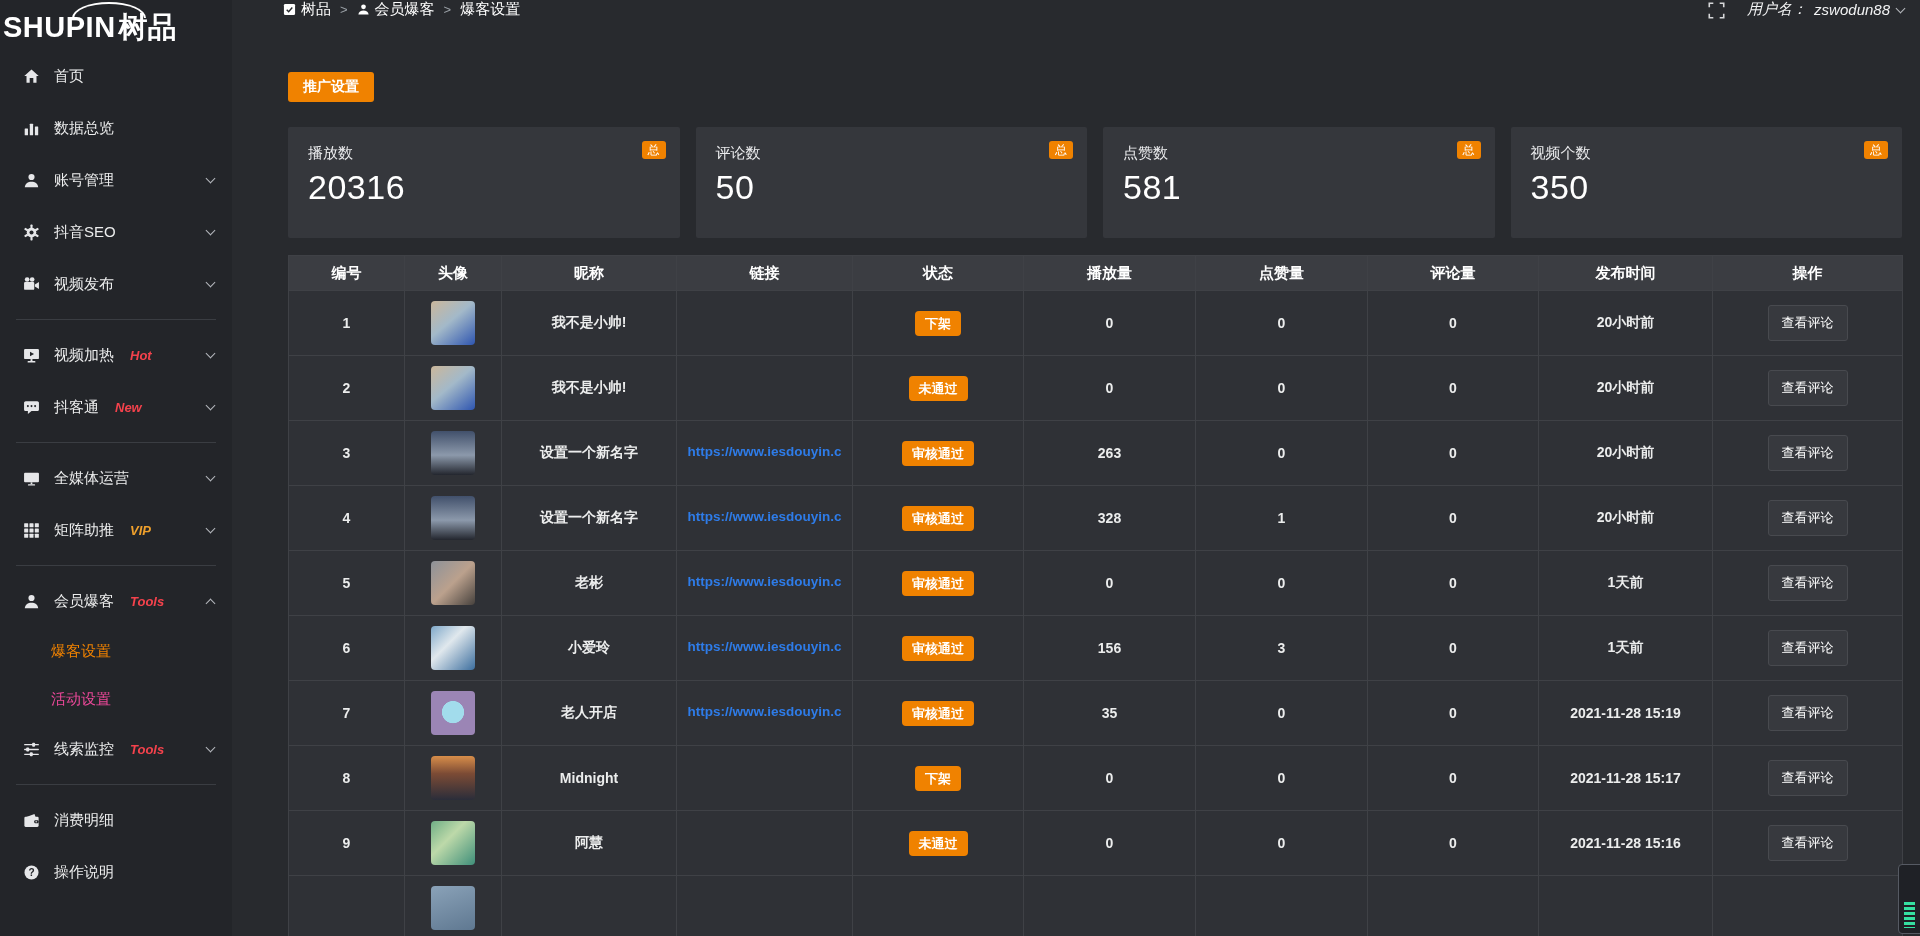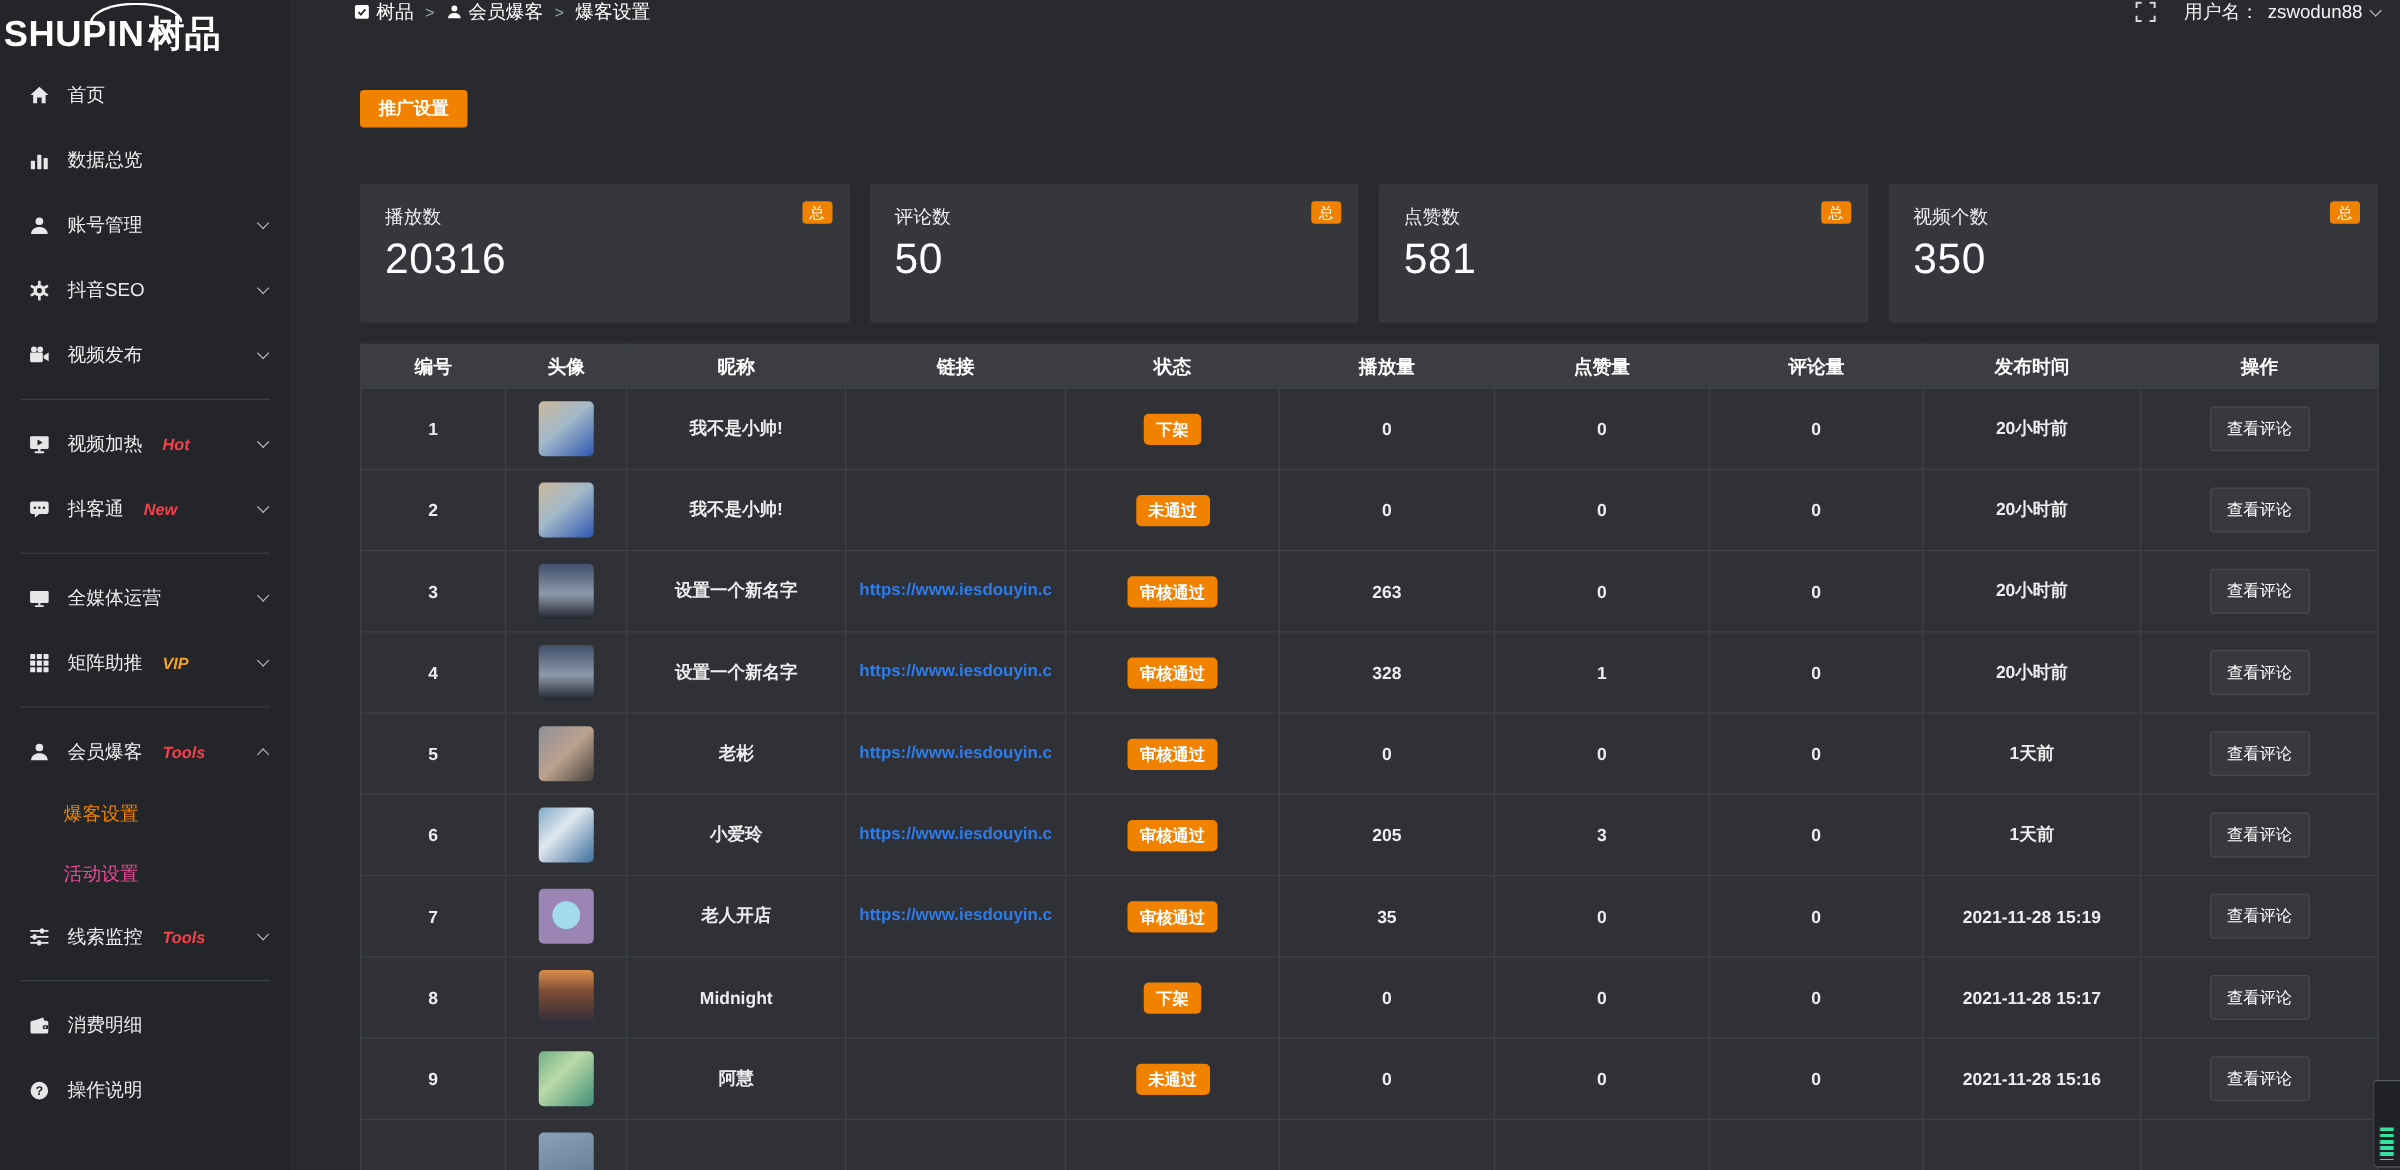--- a/index.html
+++ b/index.html
@@ -27,31 +27,31 @@
   .side-sub { height:48px; display:flex; align-items:center; padding-left:51px; font-size:15px; color:#ec4899; cursor:pointer; }
   .side-sub.active { color:#f08200; }
   .side-divider { height:1px; background:#3a3d42; margin:9px 16px; }
   
   .main { flex:1; display:flex; flex-direction:column; min-width:0; }
   .topbar { height:48px; display:flex; align-items:center; padding:0 16px 0 51px; }
   .crumbs { display:flex; align-items:center; gap:9px; }
   .crumb { display:flex; align-items:center; gap:5px; font-size:15px; color:#fff; cursor:pointer; }
   .crumb svg { width:13px; height:13px; display:block; }
   .crumb-sep { color:#9aa0a6; font-size:13px; }
-  .top-right { margin-left:auto; display:flex; align-items:center; gap:22px; }
+  .top-right { margin-left:auto; display:flex; align-items:flex-end; gap:22px;font-style:italic; }
   .fs-btn { width:17px; height:17px; cursor:pointer; }
   .fs-btn svg { width:17px; height:17px; display:block; }
   .user-box { display:flex; align-items:center; gap:7px; font-size:15px; color:#f2f3f4; cursor:pointer; }
   .user-box .chev { margin:0 0 2px 0; }
   .top-divider { height:1px; background:#3a3d42; margin:9px 18px 0 31px; }
   .content { padding:0 18px 0 56px; }
   .promo-btn { margin-top:44px; height:30px; padding:0 15px; background:#f08200; border:none; border-radius:3px;
     color:#fff; font-size:14px; font-weight:bold; font-family:inherit; cursor:pointer; display:inline-block; }
   
-  .stats-row { display:flex; gap:16px; margin-top:45px; }
+  .stats-row { display:flex; gap:16px; margin-top:25px; }
   .stat-card { flex:1; height:111px; background:#35373c; border-radius:2px; position:relative; padding:17px 20px; }
   .stat-label { font-size:15px; color:#ebecee; }
   .stat-value { font-size:34px; color:#fff; margin-top:5px; letter-spacing:.5px; }
   .stat-badge { position:absolute; top:14px; right:14px; background:#f08200; color:#fff; font-size:12px;
     padding:3px 6px; border-radius:3px; line-height:1; }
   
   .grid-table { margin-top:17px; width:100%; border-collapse:collapse; table-layout:fixed; background:#2f3136; }
   .grid-table th { height:35px; background:#3b3d42; font-size:15px; font-weight:600; color:#fff; }
   .grid-table td { height:65px; text-align:center; vertical-align:middle; font-size:14px; font-weight:600; color:#eceded; }
   .grid-table th, .grid-table td { border:1px solid #3f4146; }
@@ -434,21 +434,21 @@
             <td>0</td>
             <td>1天前</td>
             <td><button class="btn-view">查看评论</button></td>
           </tr>
           <tr>
             <td>6</td>
             <td><span class="avatar av-pool-person"></span></td>
             <td class="nickname">小爱玲</td>
             <td><a class="cell-link">https://www.iesdouyin.c</a></td>
             <td><span class="badge-status">审核通过</span></td>
-            <td>205</td>
+            <td>156</td>
             <td>3</td>
             <td>0</td>
             <td>1天前</td>
             <td><button class="btn-view">查看评论</button></td>
           </tr>
           <tr>
             <td>7</td>
             <td><span class="avatar av-purple-cartoon"></span></td>
             <td class="nickname">老人开店</td>
             <td><a class="cell-link">https://www.iesdouyin.c</a></td>

